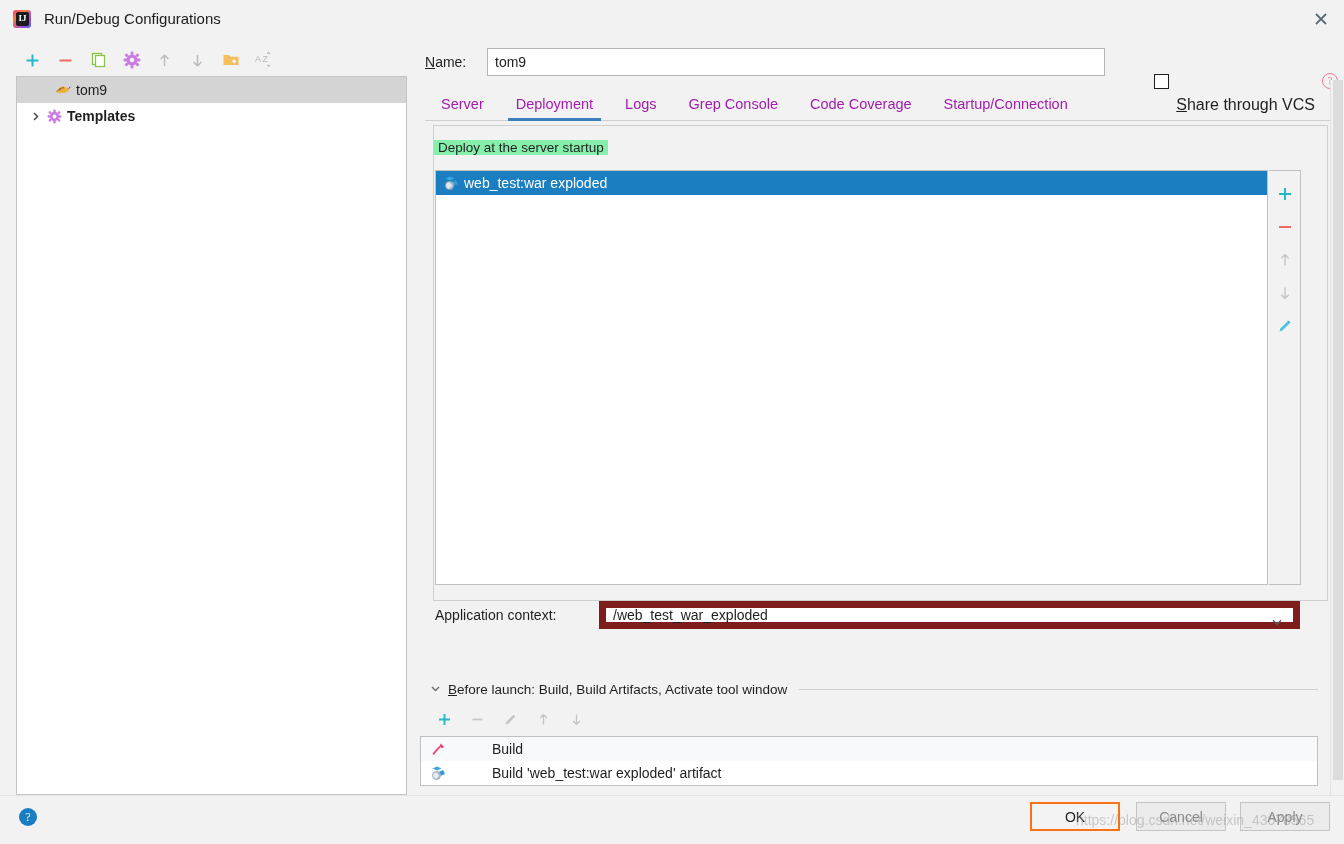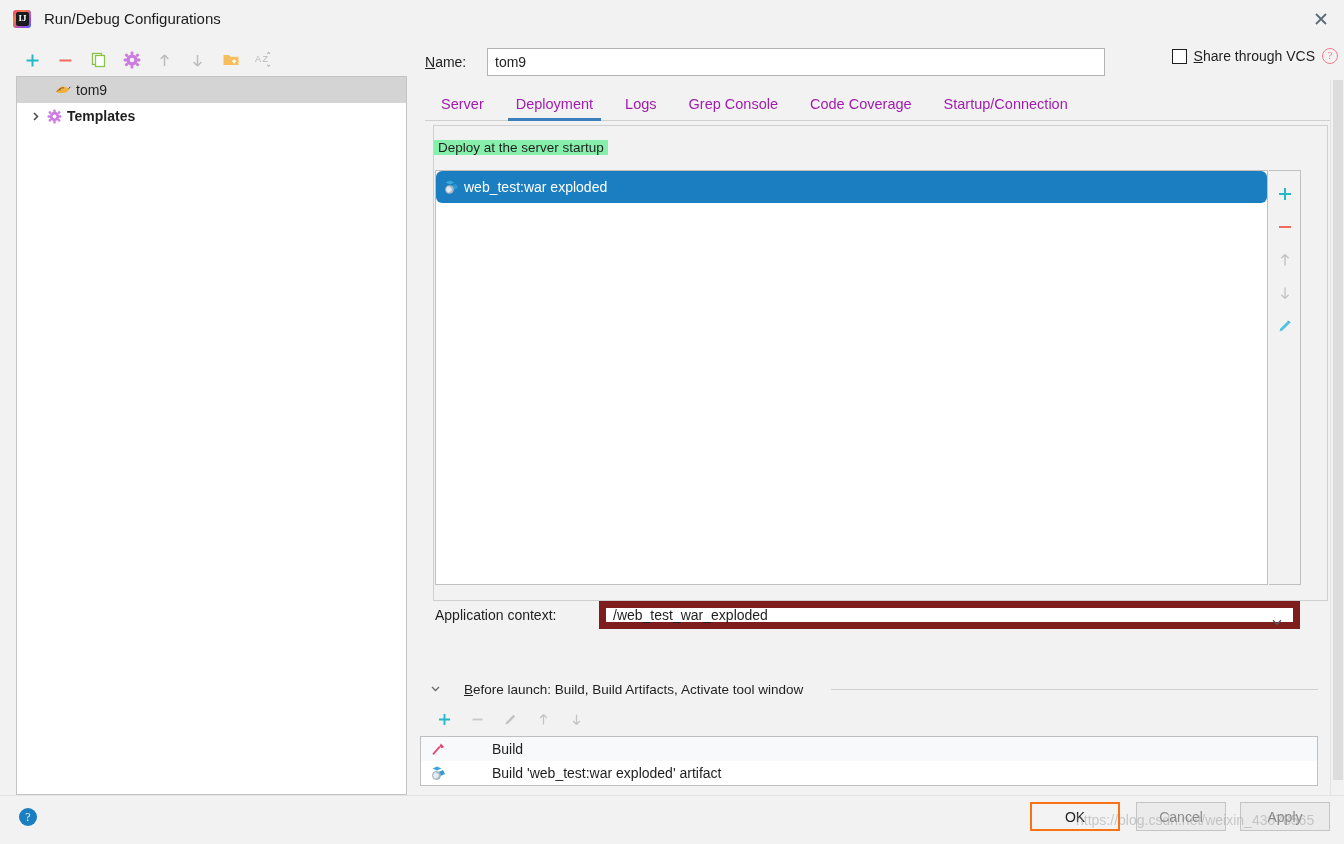--- a/index.html
+++ b/index.html
@@ -92,21 +92,21 @@
     width: 618px; height: 28px; border: 1px solid #b4b4b4; background: #fff;
     font-family: "Liberation Sans", sans-serif; font-size: 14px; padding: 0 7px;
     color: #1f1f1f; outline: none;
   }
   .vcs-wrap {
     position: absolute; right: 6px; top: 11px; display: flex; align-items: center; gap: 7px;
   }
   .vcs-box {
     width: 15px; height: 15px; border: 1.6px solid #1f1f1f; background: #fff;
   }
-  .vcs-label { font-size: 14px; }
+  .vcs-label { font-size: 16px; margin-top: 48px; }
   .vcs-label u { text-decoration: underline; }
   .help-circle {
     width: 16px; height: 16px; border: 1.4px solid #f07b8f; border-radius: 50%;
     color: #f07b8f; font-size: 11px; line-height: 13px; text-align: center;
     font-family: "Liberation Serif", serif;
   }
 
   
   .tabs {
     position: absolute; left: 5px; top: 50px; width: 919px; height: 34px;
@@ -131,22 +131,22 @@
   }
   .group-legend {
     position: absolute; left: 434px; top: 140px; background: #86efac;
     padding: 0 4px; font-size: 13.5px; color: #1f1f1f;
   }
   .deploy-list {
     position: absolute; left: 435px; top: 170px; width: 833px; height: 415px;
     background: #ffffff; border: 1px solid #c0c0c0; overflow: hidden;
   }
   .deploy-item {
-    height: 32px; display: flex; align-items: center; padding-left: 6px;
-    font-size: 14px; color: #fff; background: #1a7ec0; border-radius: 6px;
+    height: 24px; display: flex; align-items: center; padding-left: 6px;
+    font-size: 14px; color: #fff; background: #1a7ec0;
   }
   .deploy-item .ico { width: 18px; height: 18px; margin-right: 4px; display:inline-flex; align-items:center; justify-content:center;}
   .deploy-side {
     position: absolute; left: 1269px; top: 170px; width: 32px; height: 415px;
     background: #f2f2f2; border: 1px solid #c0c0c0; border-left: none;
     display: flex; flex-direction: column; align-items: center; padding-top: 6px;
   }
   .side-btn {
     width: 30px; height: 33px; display: flex; align-items: center; justify-content: center;
     cursor: default;
@@ -164,21 +164,21 @@
     position: relative;
   }
   .ctx-arrow {
     position: absolute; right: 10px; top: 0; height: 28px;
     display: flex; align-items: center; color: #5a5a5a;
   }
 
   
   .bl-header {
     position: absolute; left: 428px; top: 679px; width: 890px; height: 20px;
-    display: flex; align-items: center; gap: 22px;
+    display: flex; align-items: center; gap: 6px;
   }
   .bl-twisty { color: #5a5a5a; width: 14px; text-align: center; }
   .bl-title { font-size: 13.5px; white-space: nowrap; }
   .bl-title u { text-decoration: underline; }
   .bl-line { flex: 1; height: 1px; background: #cfcfcf; margin-left: 6px; }
   .bl-toolbar {
     position: absolute; left: 428px; top: 706px; width: 200px; height: 26px;
     display: flex; align-items: center;
   }
   .bl-tb-btn { width: 33px; height: 26px; display: flex; align-items: center; justify-content: center; }

